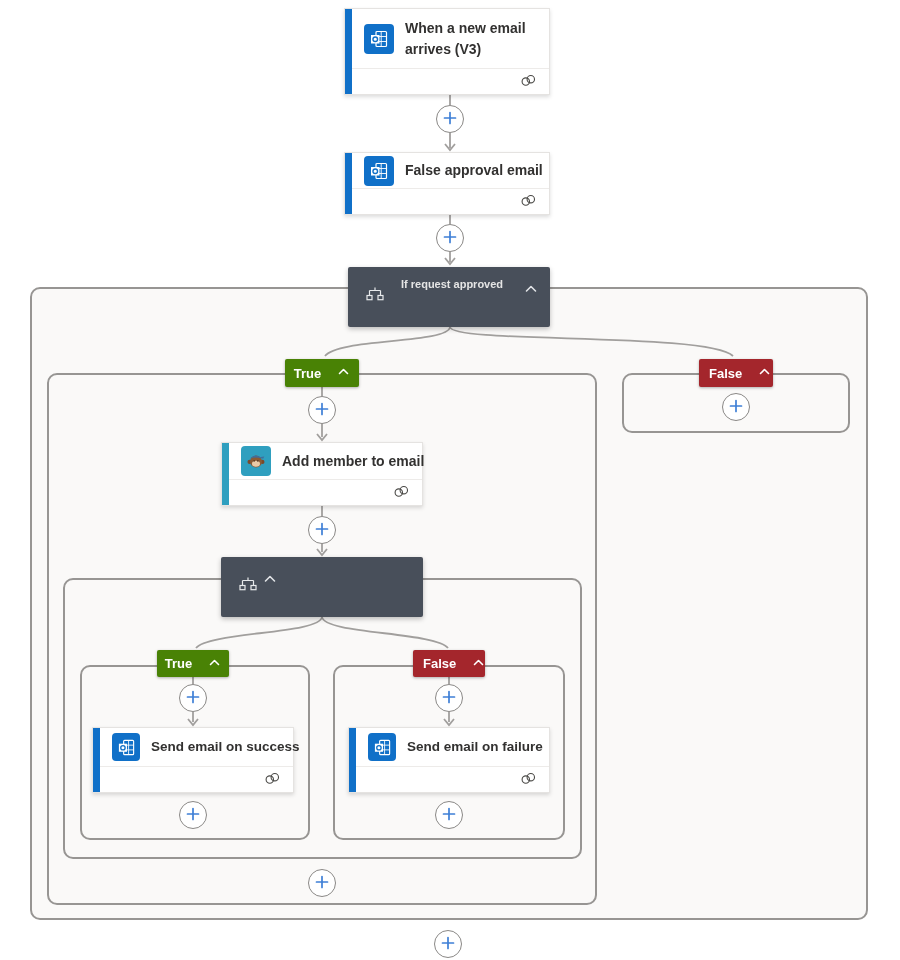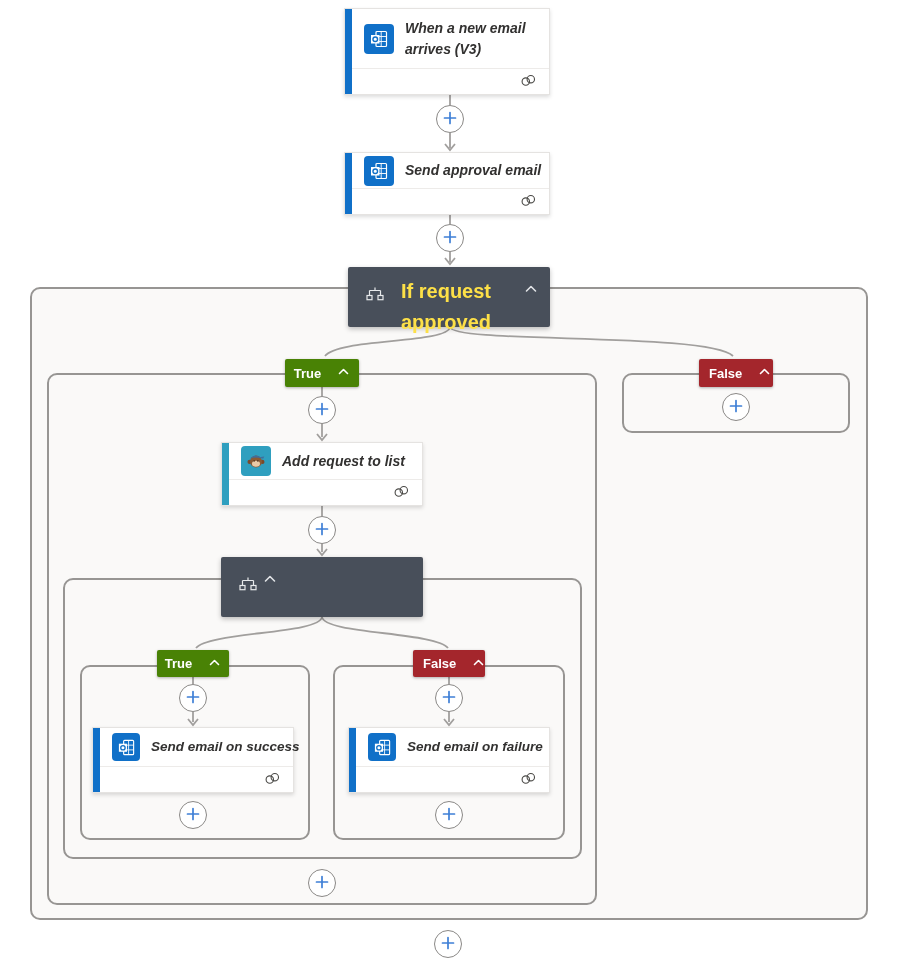--- a/index.html
+++ b/index.html
@@ -14,41 +14,41 @@
   
   .scope{position:absolute;background:var(--scope-background);border:2px solid #979593;
          border-radius:10px;box-sizing:border-box;}
 
   
   .wires{position:absolute;left:0;top:0;width:900px;height:960px;pointer-events:none;}
   .wire{stroke:var(--connector-line);stroke-width:1.8;fill:none;}
 
   
   .card{position:absolute;background:#fff;border:1px solid #e5e3e1;box-sizing:border-box;
-        box-shadow:0 1.5px 4px rgba(0,0,0,.14);display:flex;flex-direction:column;font-style:italic;}
+        box-shadow:0 1.5px 4px rgba(0,0,0,.14);display:flex;flex-direction:column;}
   .stripe{position:absolute;left:0;top:0;bottom:0;width:7px;}
   .stripe.outlook{background:var(--outlook-brand);}
   .stripe.mailchimp{background:var(--mailchimp-brand);}
   .card-main{flex:1;display:flex;align-items:center;gap:11px;padding-left:19px;padding-right:8px;}
   .conn-icon{width:30px;height:30px;border-radius:4px;flex:none;display:flex;
              align-items:center;justify-content:center;}
   .conn-icon.outlook{background:var(--outlook-brand);}
   .conn-icon.mailchimp{background:var(--mailchimp-brand);}
   .card-title{font-size:14px;font-weight:700;color:#323130;line-height:1.5;white-space:nowrap;}
   .card-title.wrap{white-space:normal;max-width:136px;}
   .card-footer{height:25px;border-top:1px solid #edebe9;display:flex;align-items:center;
                justify-content:flex-end;padding-right:12px;}
   .ol-o{stroke:var(--outlook-brand);}
 
   
   .cond-card{position:absolute;background:var(--condition-header);border-radius:2px;
              box-shadow:0 2px 5px rgba(0,0,0,.25);display:flex;align-items:flex-start;
              padding:9px 8px 9px 16px;box-sizing:border-box;}
   .cond-icon{flex:none;margin-top:8px;}
-  .cond-title{flex:1;color:#fde047;font-size:20px;font-weight:700;line-height:1.55;margin-left:15px;}
+  .cond-title{flex:1;color:#e5e5e5;font-size:11px;font-weight:700;line-height:1.55;margin-left:15px;}
   .collapse-btn{background:none;border:none;padding:3px;margin-top:2px;cursor:pointer;flex:none;}
 
   
   .badge{position:absolute;height:28px;display:flex;align-items:center;justify-content:center;
          gap:16px;color:#fff;font-size:13px;font-weight:700;border-radius:2px;padding:0 10px;
          box-sizing:border-box;box-shadow:0 1px 3px rgba(0,0,0,.3);cursor:pointer;}
   .badge.true{background:var(--true-badge);}
   .badge.false{background:var(--false-badge);justify-content:space-between;}
 
   
@@ -122,21 +122,21 @@
     <div class="stripe outlook"></div>
     <div class="card-main">
       <span class="conn-icon outlook">
         <svg width="20" height="20" viewBox="0 0 20 20">
           <rect x="7" y="2.5" width="10.5" height="15" rx="1" fill="none" stroke="#fff" stroke-width="1.2"></rect>
           <path d="M7 7.5 H17.5 M7 12.5 H17.5 M12.2 2.5 V17.5" stroke="#fff" stroke-width="0.9" fill="none"></path>
           <rect x="2" y="6" width="8.5" height="8.5" fill="#fff"></rect>
           <circle class="ol-o" cx="6.25" cy="10.25" r="2.3" fill="none" stroke-width="1.4"></circle>
         </svg>
       </span>
-      <span class="card-title">Send approval email</span>
+      <span class="card-title">False approval email</span>
     </div>
     <div class="card-footer">
       <span>
         <svg width="17" height="13" viewBox="0 0 17 13">
           <circle class="link-glyph" cx="5.8" cy="7.6" r="3.7"></circle>
           <circle class="link-glyph" cx="10.8" cy="5.2" r="3.7"></circle>
         </svg>
       </span>
     </div>
   </div>
@@ -184,21 +184,21 @@
           <circle cx="5" cy="13" r="2.3" fill="#7a4a2b"></circle>
           <circle cx="19" cy="13" r="2.3" fill="#7a4a2b"></circle>
           <circle cx="12" cy="12.5" r="6.5" fill="#8a5a34"></circle>
           <ellipse cx="12" cy="15" rx="4.4" ry="3.2" fill="#e9c9a6"></ellipse>
           <path d="M5.5 9.5 Q12 2.5 18.5 9.5 Q12 7 5.5 9.5 Z" fill="#3d6e9e"></path>
           <path d="M15.5 7.8 L21 7.2 L19.8 9.6 Z" fill="#3d6e9e"></path>
           <circle cx="10" cy="12" r="0.8" fill="#3c2415"></circle>
           <circle cx="14" cy="12" r="0.8" fill="#3c2415"></circle>
         </svg>
       </span>
-      <span class="card-title">Add request to list</span>
+      <span class="card-title">Add member to email</span>
     </div>
     <div class="card-footer">
       <span>
         <svg width="17" height="13" viewBox="0 0 17 13">
           <circle class="link-glyph" cx="5.8" cy="7.6" r="3.7"></circle>
           <circle class="link-glyph" cx="10.8" cy="5.2" r="3.7"></circle>
         </svg>
       </span>
     </div>
   </div>

